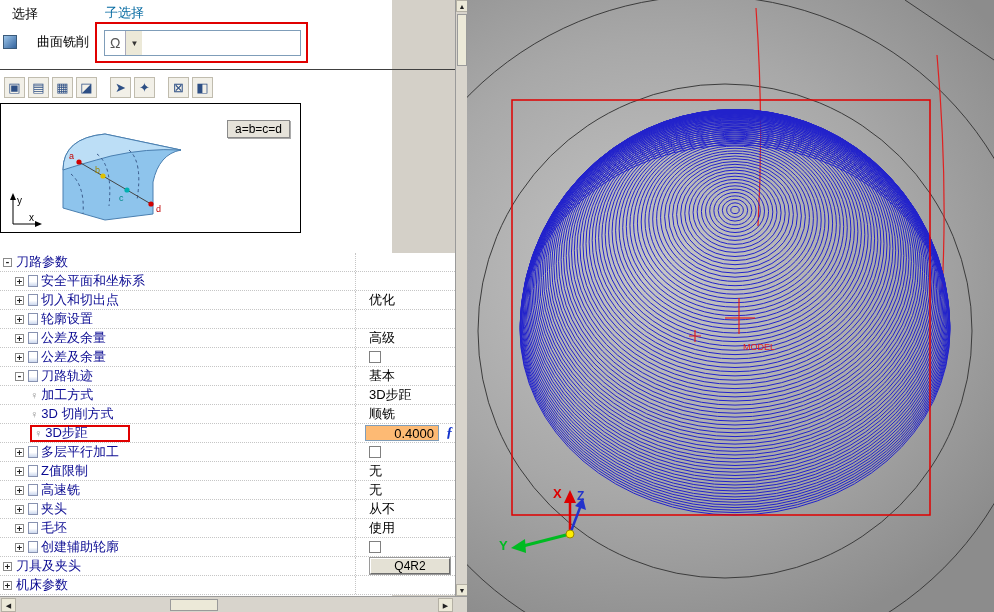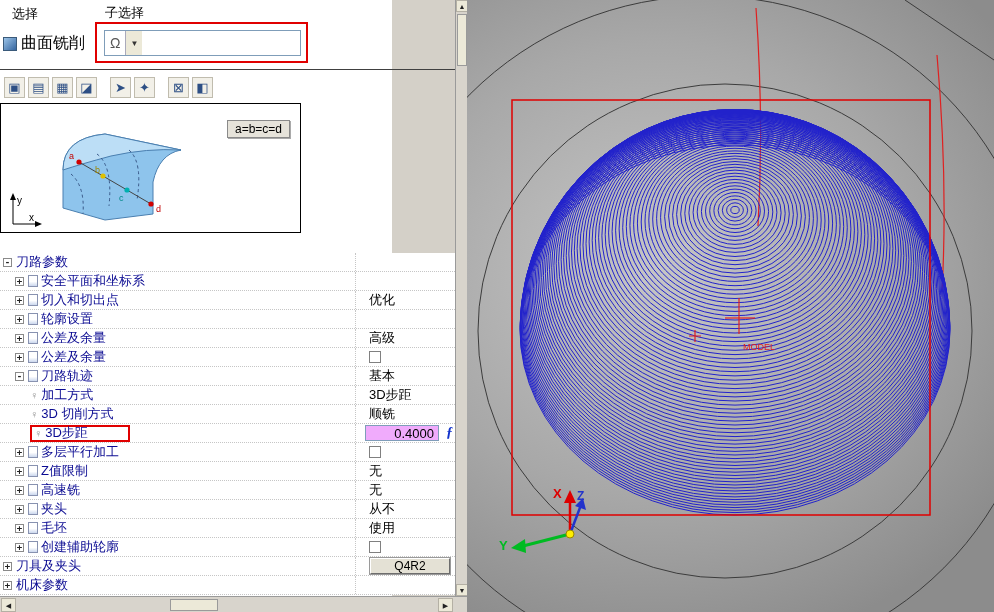--- a/index.html
+++ b/index.html
@@ -2,22 +2,22 @@
 <html><head>
 <meta charset="utf-8">
 <style>
   *{margin:0;padding:0;box-sizing:border-box;}
   body{background:#777;}
   .screen{position:relative;width:994px;height:612px;overflow:hidden;background:#d4d0c8;
           font-family:"Liberation Sans",sans-serif;}
   
   .left{position:absolute;left:0;top:0;width:392px;height:612px;background:#fff;}
   .sel-lbl{position:absolute;left:12px;top:5px;font-size:13px;color:#000;}
-  .subsel-lbl{position:absolute;left:105px;top:4px;font-size:13px;color:#000000;}
-  .op-combo{position:absolute;left:3px;top:33px;display:flex;align-items:center;gap:4px;font-size:16px;color:#000;}
+  .subsel-lbl{position:absolute;left:105px;top:4px;font-size:13px;color:#0369a1;}
+  .op-combo{position:absolute;left:3px;top:33px;display:flex;align-items:center;gap:20px;font-size:13px;color:#000;}
   .mill-icon{width:14px;height:14px;border:1px solid #3a5a7a;background:linear-gradient(135deg,#9cc4e8 0%,#35659f 100%);}
   .redbox{position:absolute;left:95px;top:22px;width:213px;height:41px;border:2px solid #e00000;}
   .combo{position:absolute;left:7px;top:6px;width:197px;height:26px;border:1px solid #7f9db9;background:#fff;display:flex;align-items:center;}
   .cicon{margin:0 5px;color:#555;font-size:14px;line-height:14px;}
   .ctext{flex:1;font-size:13px;color:#000;}
   .carrow{width:17px;height:100%;border-left:1px solid #aab;background:#ece9d8;display:flex;align-items:center;justify-content:center;font-size:8px;color:#333;}
   .hline{position:absolute;left:0;top:69px;width:455px;border-top:1px solid #404040;}
   .toolbar{position:absolute;left:0;top:73px;width:455px;height:28px;display:flex;align-items:center;padding-left:4px;gap:3px;}
   .tbtn{width:21px;height:21px;border:1px solid #c0bcae;background:#f2f0e8;display:flex;align-items:center;justify-content:center;font-size:13px;color:#2d4f85;cursor:default;}
   .tbtn.gap{margin-left:10px;}
@@ -35,21 +35,21 @@
          font-size:13px;color:#0b0b92;white-space:nowrap;overflow:hidden;}
   .tval{flex:1;height:100%;display:flex;align-items:center;position:relative;font-size:13px;color:#000;padding-left:5px;margin-left:8px;}
   .exp{width:9px;height:9px;border:1px solid #8a8a8a;background:#fff;
        font:bold 9px/7px "DejaVu Sans Mono",monospace;text-align:center;color:#222;margin-right:4px;flex:none;}
   .doc{width:10px;height:12px;border:1px solid #8892b0;background:linear-gradient(180deg,#fff 55%,#ccd8ee 100%);margin-right:3px;flex:none;}
   .leafi{color:#8a8a8a;font-size:11px;line-height:11px;margin-right:3px;flex:none;}
   .hlname{display:inline-flex;align-items:center;border:2px solid #e00000;height:17px;padding:0 40px 0 2px;}
   .cbx{width:12px;height:12px;border:1px solid #808080;background:#fff;}
   .qbtn{width:80px;height:16px;margin-left:1px;border:1px solid #6d6d6d;border-top-color:#fff;border-left-color:#fff;
         outline:1px solid #9a9a9a;background:#e4e1d5;text-align:center;font-size:12px;line-height:14px;color:#000;}
-  .edit{position:absolute;left:1px;right:16px;top:1px;bottom:1px;border:1px solid #7f9db9;background:#f0abfc;
+  .edit{position:absolute;left:1px;right:16px;top:1px;bottom:1px;border:1px solid #7f9db9;background:#fdba74;
         text-align:right;font-size:13px;line-height:15px;padding-right:4px;color:#000;}
   .fx{position:absolute;right:2px;top:1px;font:italic bold 14px "Liberation Serif",serif;color:#1133cc;}
   
   .vscroll{position:absolute;left:455px;top:0;width:12px;height:596px;background:#d8d4cc;border-left:1px solid #9a9a9a;}
   .sbtn{position:absolute;left:0;width:12px;height:12px;border:1px solid #b4b0a4;background:#ece9d8;
         font-size:7px;line-height:11px;text-align:center;color:#222;}
   .vthumb{position:absolute;left:1px;top:14px;width:10px;height:52px;border:1px solid #9a9a9a;background:#ece9d8;}
   .hscroll{position:absolute;left:0;top:596px;width:467px;height:16px;background:#d8d4cc;border-top:1px solid #9a9a9a;}
   .hbtn{position:absolute;top:1px;width:15px;height:14px;border:1px solid #b4b0a4;background:#ece9d8;
         font-size:7px;line-height:13px;text-align:center;color:#222;}

